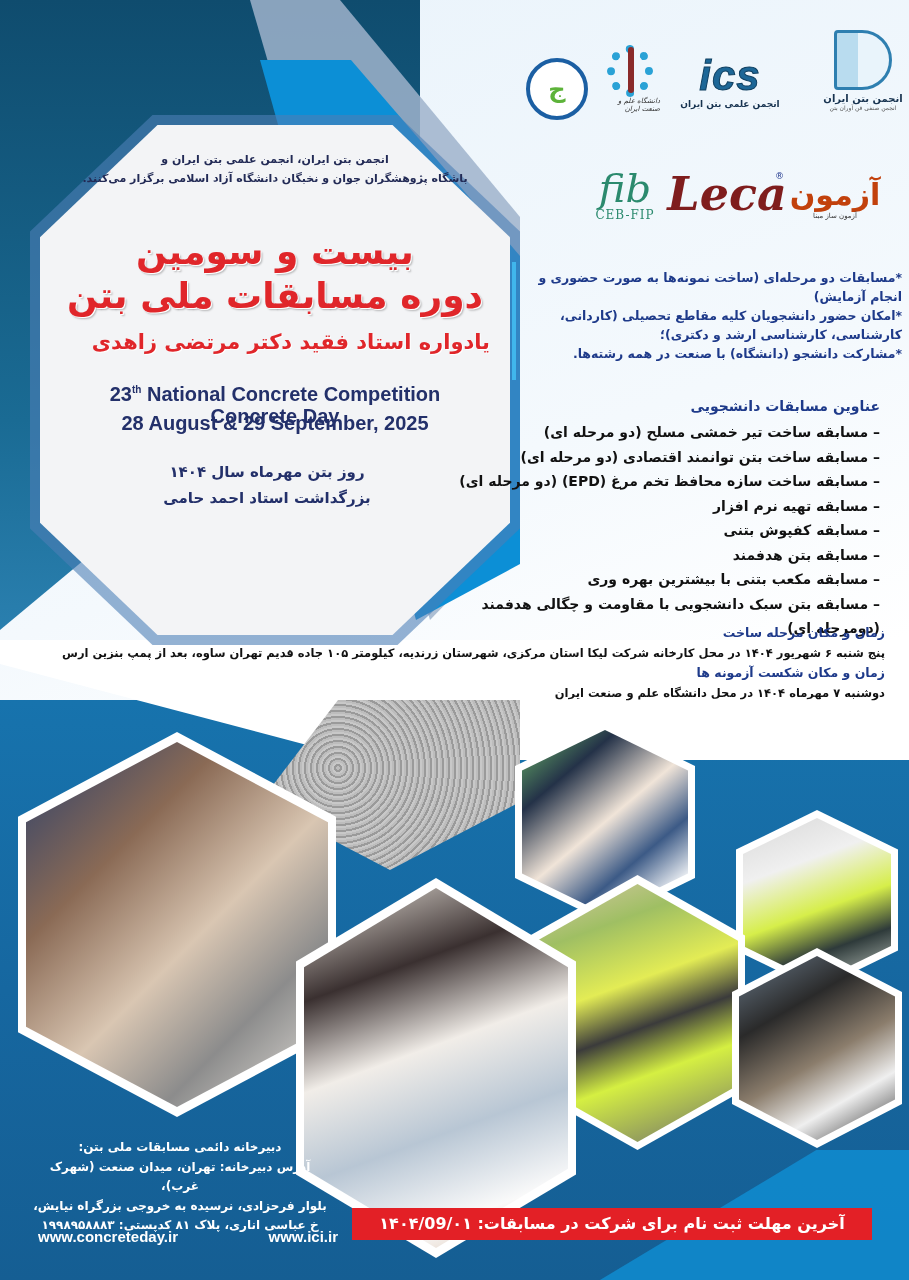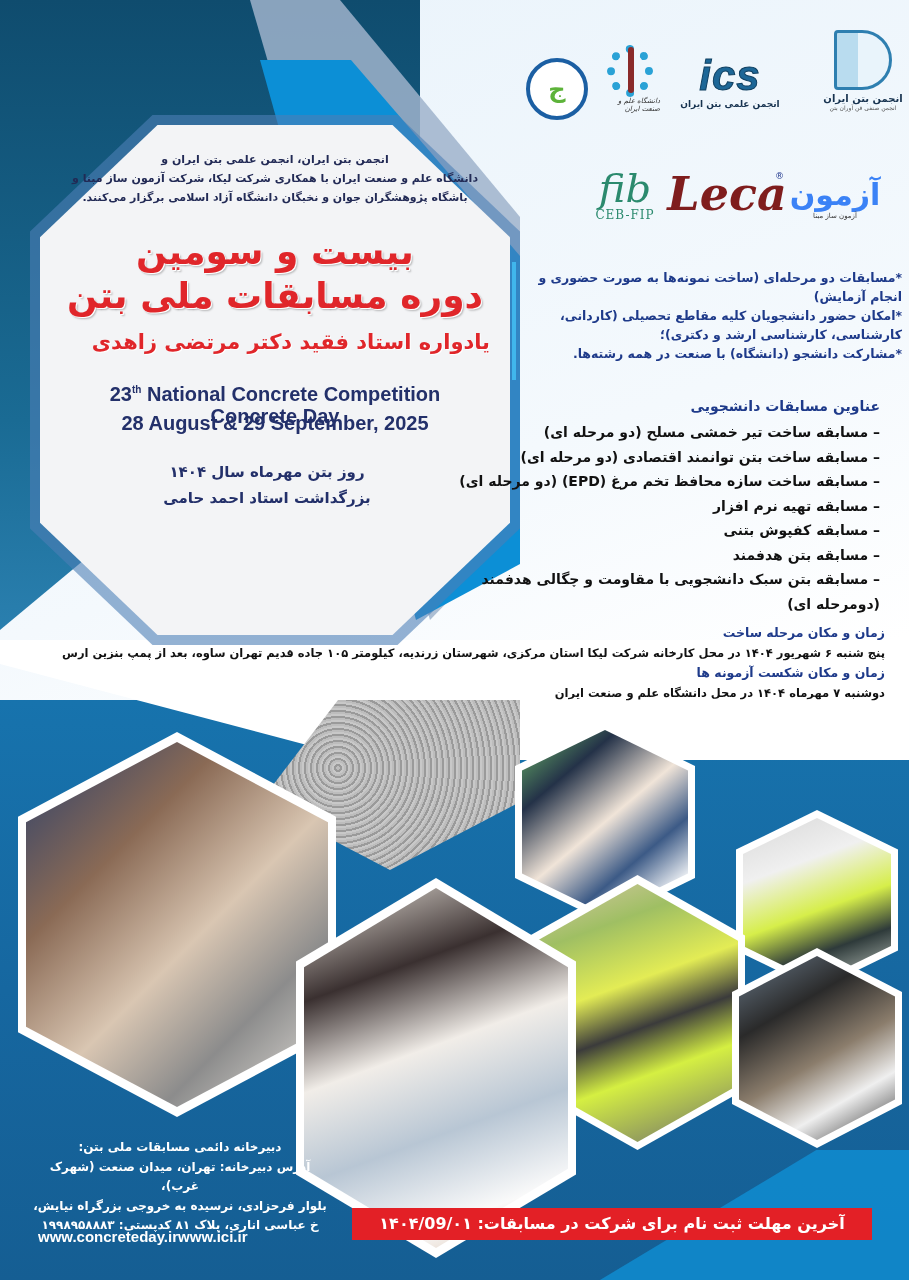--- a/index.html
+++ b/index.html
@@ -129,21 +129,21 @@
     font-family: "DejaVu Serif", serif; font-style: italic; font-size: 40px; color: #2b8a6e; line-height: 40px;
   }
   .logo-fib .t1 { font-size: 12px; color: #2b8a6e; letter-spacing: 1px; font-family: "DejaVu Serif", serif; }
   .logo-leca { left: 672px; top: 175px; width: 110px; }
   .logo-leca .mark {
     font-family: "DejaVu Serif", serif; font-style: italic; font-weight: bold;
     font-size: 46px; color: #7f1d1d; line-height: 38px; text-align: center;
   }
   .logo-leca .reg { position: absolute; right: -2px; top: -4px; font-size: 9px; color: #233a8f; }
   .logo-azmoon { left: 790px; top: 178px; width: 90px; }
-  .logo-azmoon .mark { font-size: 30px; font-weight: bold; color: #3b82f6; direction: rtl; line-height: 34px; }
+  .logo-azmoon .mark { font-size: 30px; font-weight: bold; color: #c2410c; direction: rtl; line-height: 34px; }
   .logo-azmoon .t1 { font-size: 7px; color: #333; direction: rtl; }
 
   
   .features {
     left: 520px; top: 268px; width: 382px; direction: rtl;
     font-size: 12.5px; font-weight: bold; color: #1e3a8a; line-height: 19px;
   }
   .features-bar {
     left: 512px; top: 262px; width: 4px; height: 118px; background: #40b6ec;
   }
@@ -189,21 +189,21 @@
   .ph6f { left: 732px; top: 948px; width: 170px; height: 200px; }
   .ph6 { left: 739px; top: 956px; width: 156px; height: 184px;
     background: linear-gradient(150deg, #6a7a8a 0%, #2a2a2a 30%, #8b7d6c 55%, #efefef 75%, #2b2b2b 100%); }
 
   
   .address {
     left: 30px; top: 1138px; width: 300px; direction: rtl; text-align: center;
     color: #ffffff; font-weight: bold; font-size: 12px; line-height: 19.5px;
   }
   .links {
-    left: 38px; top: 1228px; width: 300px; display: flex; 
+    left: 38px; top: 1228px; width: 300px; display: flex; justify-content: space-between;
     font-family: "Liberation Sans", sans-serif; color: #fff; font-weight: bold; font-size: 15px;
   }
   .links span { cursor: pointer; }
   .deadline {
     left: 352px; top: 1208px; width: 520px; height: 32px;
     background: #e32026; color: #fff; direction: rtl; text-align: center;
     font-weight: bold; font-size: 16px; line-height: 32px;
   }
 </style>
 </head>
@@ -243,21 +243,20 @@
 <div class="abs logo logo-azmoon">
   <div class="mark">آزمون</div>
   <div class="t1">آزمون ساز مبنا</div>
 </div>
 
 <div class="abs hex-border"></div>
 <div class="abs hex-card"></div>
 
 <div class="abs intro">
   <div>انجمن بتن ایران، انجمن علمی بتن ایران و</div>
-  <div>دانشگاه علم و صنعت ایران با همکاری شرکت لیکا، شرکت آزمون ساز مبنا و</div>
   <div>باشگاه پژوهشگران جوان و نخبگان دانشگاه آزاد اسلامی برگزار می‌کنند.</div>
 </div>
 
 <div class="abs title-1">بیست و سومین</div>
 <div class="abs title-2">دوره مسابقات ملی بتن</div>
 <div class="abs title-3">یادواره استاد فقید دکتر مرتضی زاهدی</div>
 
 <div class="abs en-title en-1"><span>23</span><sup>th</sup><span> National Concrete Competition</span></div>
 <div class="abs en-title en-2">Concrete Day</div>
 <div class="abs en-title en-3">28 August &amp; 29 September, 2025</div>
@@ -273,20 +272,21 @@
 </div>
 
 <div class="abs comp-title">عناوین مسابقات دانشجویی</div>
 <ul class="abs comp-list">
   <li>مسابقه ساخت تیر خمشی مسلح (دو مرحله ای)</li>
   <li>مسابقه ساخت بتن توانمند اقتصادی (دو مرحله ای)</li>
   <li>مسابقه ساخت سازه محافظ تخم مرغ (EPD) (دو مرحله ای)</li>
   <li>مسابقه تهیه نرم افزار</li>
   <li>مسابقه کفپوش بتنی</li>
   <li>مسابقه بتن هدفمند</li>
+  <li>مسابقه مکعب بتنی با بیشترین بهره وری</li>
   <li>مسابقه بتن سبک دانشجویی با مقاومت و چگالی هدفمند (دومرحله ای)</li>
 </ul>
 
 <div class="abs when">
   <div class="h">زمان و مکان مرحله ساخت</div>
   <div class="p">پنج شنبه ۶ شهریور ۱۴۰۴ در محل کارخانه شرکت لیکا استان مرکزی، شهرستان زرندیه، کیلومتر ۱۰۵ جاده قدیم تهران ساوه، بعد از پمپ بنزین ارس</div>
   <div class="h">زمان و مکان شکست آزمونه ها</div>
   <div class="p">دوشنبه ۷ مهرماه ۱۴۰۴  در محل دانشگاه علم و صنعت ایران</div>
 </div>
 

